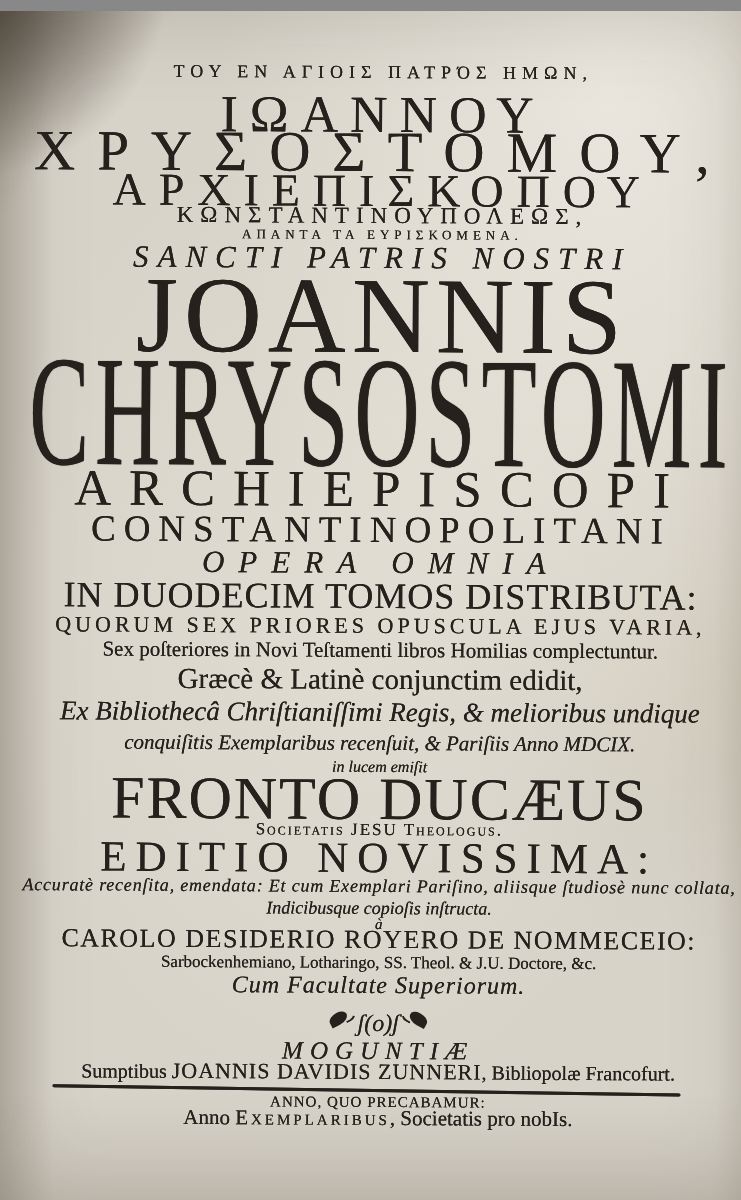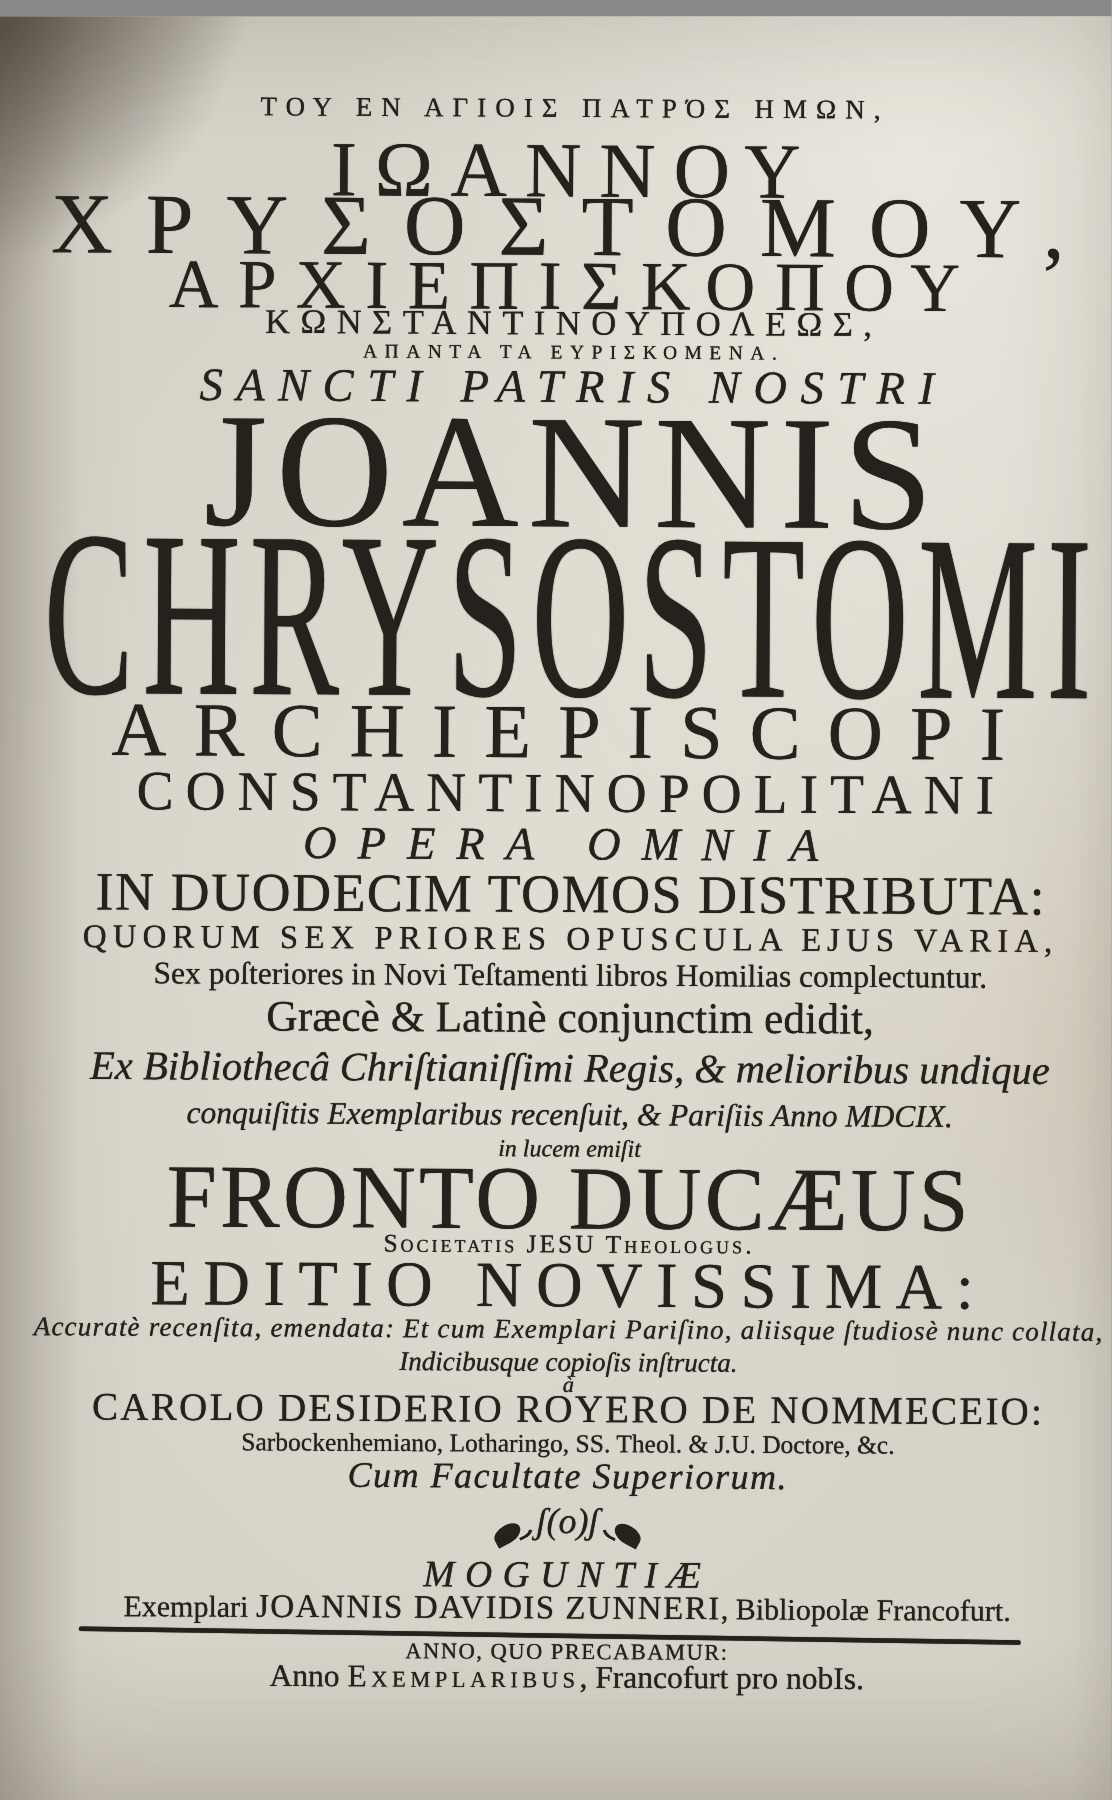--- a/index.html
+++ b/index.html
@@ -63,21 +63,21 @@
   .sumptibus .pub-name { font-size:22px; letter-spacing:1px; }
   .anno          { top:1084px; font-size:15px; letter-spacing:1px; }
   .chronogram    { top:1097px; font-size:21px; }
   .chronogram .chrono-name { font-variant:small-caps; letter-spacing:3px; }
 
   .rule {
     position:absolute; top:1078px; left:55px; width:628px; height:2.5px;
     background:var(--ink); border-radius:2px; transform:rotate(0.55deg);
     box-shadow:0 0 0.6px var(--ink);
   }
-  .orn-wrap { display:inline-flex; align-items:flex-end; gap:10px; }
+  .orn-wrap { display:inline-flex; align-items:flex-start; gap:10px; }
   .fleuron {
     display:inline-block; width:19px; height:12px; background:var(--ink);
     border-radius:55% 45% 60% 0; position:relative; top:2px;
   }
   .fleuron.left  { transform:rotate(-28deg); }
   .fleuron.right { transform:scaleX(-1) rotate(-28deg); }
   .fleuron::after {
     content:""; position:absolute; right:-9px; top:5px; width:11px; height:7px;
     border-bottom:2.2px solid var(--ink); border-right:2.2px solid transparent;
     border-radius:0 0 10px 0;
@@ -125,25 +125,25 @@
       <span class="orn-wrap">
         <span class="fleuron left"></span>
         <span class="it">ʃ(o)ʃ</span>
         <span class="fleuron right"></span>
       </span>
     </div>
 
     <div class="l moguntiae it">MOGUNTIÆ</div>
 
     <div class="l sumptibus">
-      <span>Exemplari </span><span class="pub-name">JOANNIS DAVIDIS ZUNNERI</span><span>, Bibliopolæ Francofurt.</span>
+      <span>Sumptibus </span><span class="pub-name">JOANNIS DAVIDIS ZUNNERI</span><span>, Bibliopolæ Francofurt.</span>
     </div>
 
     <div class="rule"></div>
 
     <div class="l anno">ANNO, QUO PRECABAMUR:</div>
 
     <div class="l chronogram">
-      <span>Anno </span><span class="chrono-name">Exemplaribus</span><span>, Francofurt pro nobIs.</span>
+      <span>Anno </span><span class="chrono-name">Exemplaribus</span><span>, Societatis pro nobIs.</span>
     </div>
 
   </div>
 </div>
 
 </body></html>

